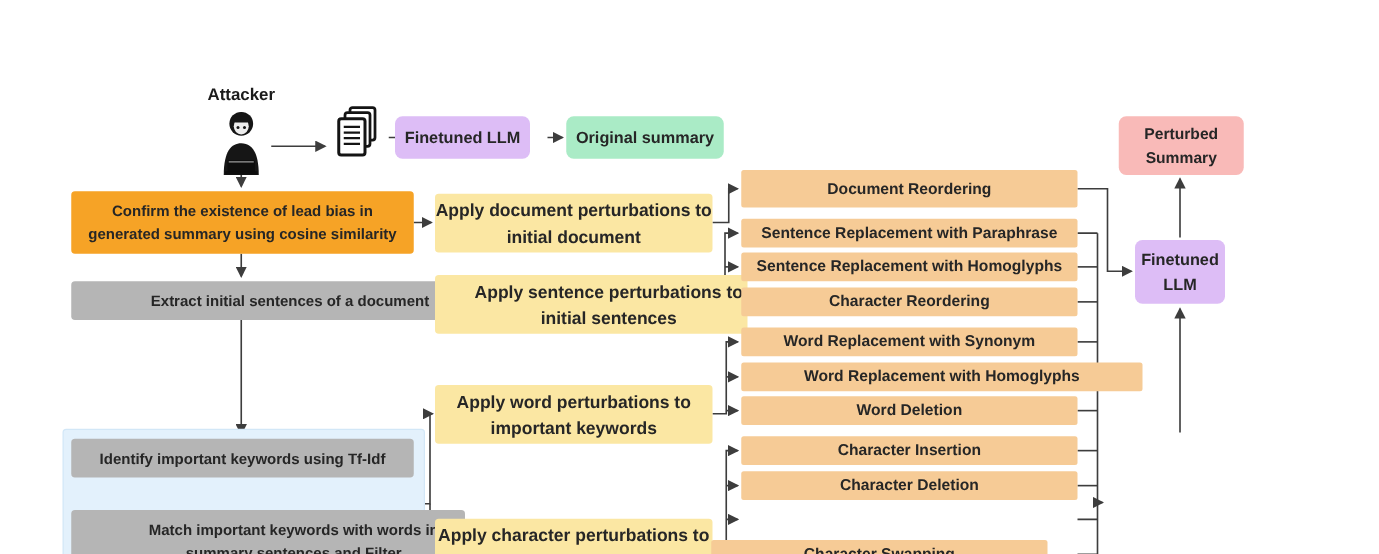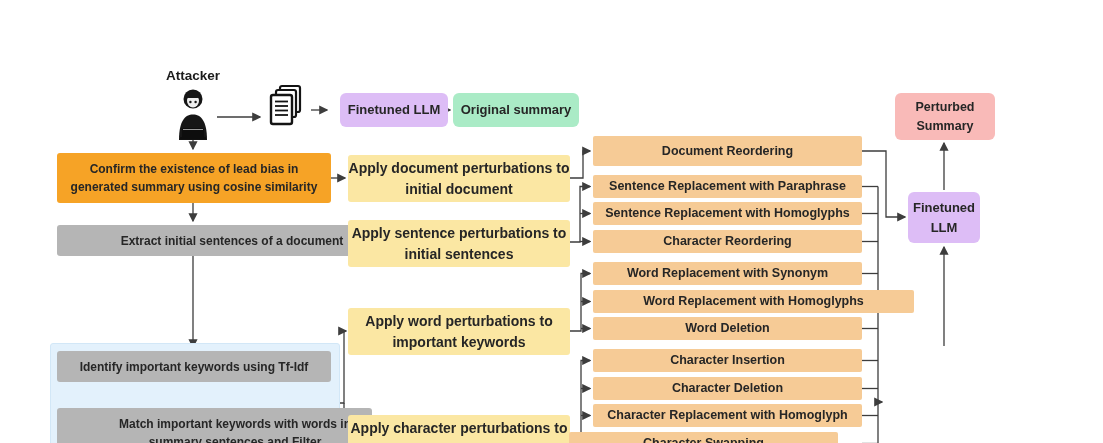--- a/index.html
+++ b/index.html
@@ -99,57 +99,56 @@
     <rect x="12" y="6" width="20" height="27" rx="2" fill="#ffffff" stroke="#141414" stroke-width="2.2"></rect>
     <rect x="7" y="11" width="21" height="29" rx="2" fill="#ffffff" stroke="#141414" stroke-width="2.4"></rect>
     <g stroke="#141414" stroke-width="1.8">
       <path d="M11,17.5 H24"></path>
       <path d="M11,22 H24"></path>
       <path d="M11,26.5 H24"></path>
       <path d="M11,31 H24"></path>
     </g>
   </svg>
 
-  <div class="node purple" style="left:340px;top:53px;width:108px;height:34px;">Finetuned LLM</div>
+  <div class="node purple" style="left:316px;top:53px;width:108px;height:34px;">Finetuned LLM</div>
   <div class="node green" style="left:453px;top:53px;width:126px;height:34px;">Original summary</div>
 
   <div class="node orange" style="left:57px;top:113px;width:274px;height:50px;">
       <span>Confirm the existence of lead bias in<br>generated summary using cosine similarity</span>
     </div>
   <div class="node gray" style="left:57px;top:185px;width:274px;height:31px;padding-left:38px;">Extract initial sentences of a document</div>
 
   <div class="bluebox" style="left:50px;top:303px;width:288px;height:122px;"></div>
   <div class="node gray" style="left:57px;top:311px;width:274px;height:31px;">Identify important keywords using Tf-Idf</div>
   <div class="node gray" style="left:57px;top:368px;width:274px;height:50px;padding-left:41px;">
       <span>Match important keywords with words in<br>summary sentences and Filter</span>
     </div>
 
   <div class="node yellow" style="left:348px;top:115px;width:222px;height:47px;">
       <span>Apply document perturbations to<br>initial document</span>
     </div>
-  <div class="node yellow" style="left:348px;top:180px;width:222px;height:47px;">
+  <div class="node yellow" style="left:348px;top:180px;width:222px;height:47px;padding-left:28px;">
       <span>Apply sentence perturbations to<br>initial sentences</span>
     </div>
   <div class="node yellow" style="left:348px;top:268px;width:222px;height:47px;">
       <span>Apply word perturbations to<br>important keywords</span>
     </div>
   <div class="node yellow" style="left:348px;top:375px;width:222px;height:47px;">
       <span>Apply character perturbations to<br>important keywords</span>
     </div>
 
   <div class="node peach" style="left:593px;top:96px;width:269px;height:30px;">Document Reordering</div>
   <div class="node peach" style="left:593px;top:135px;width:269px;height:23px;">Sentence Replacement with Paraphrase</div>
   <div class="node peach" style="left:593px;top:162px;width:269px;height:23px;">Sentence Replacement with Homoglyphs</div>
   <div class="node peach" style="left:593px;top:190px;width:269px;height:23px;">Character Reordering</div>
   <div class="node peach" style="left:593px;top:222px;width:269px;height:23px;">Word Replacement with Synonym</div>
   <div class="node peach" style="left:593px;top:250px;width:321px;height:23px;">Word Replacement with Homoglyphs</div>
   <div class="node peach" style="left:593px;top:277px;width:269px;height:23px;">Word Deletion</div>
   <div class="node peach" style="left:593px;top:309px;width:269px;height:23px;">Character Insertion</div>
   <div class="node peach" style="left:593px;top:337px;width:269px;height:23px;">Character Deletion</div>
-  <div class="node peach" style="left:593px;top:364px;width:269px;height:23px;">Character Replacement with Homoglyph</div>
   <div class="node peach" style="left:569px;top:392px;width:269px;height:23px;">Character Swapping</div>
 
   <div class="node pink" style="left:895px;top:53px;width:100px;height:47px;">
       <span>Perturbed<br>Summary</span>
     </div>
   <div class="node purple" style="left:908px;top:152px;width:72px;height:51px;">
       <span>Finetuned<br>LLM</span>
     </div>
 
 </div>

